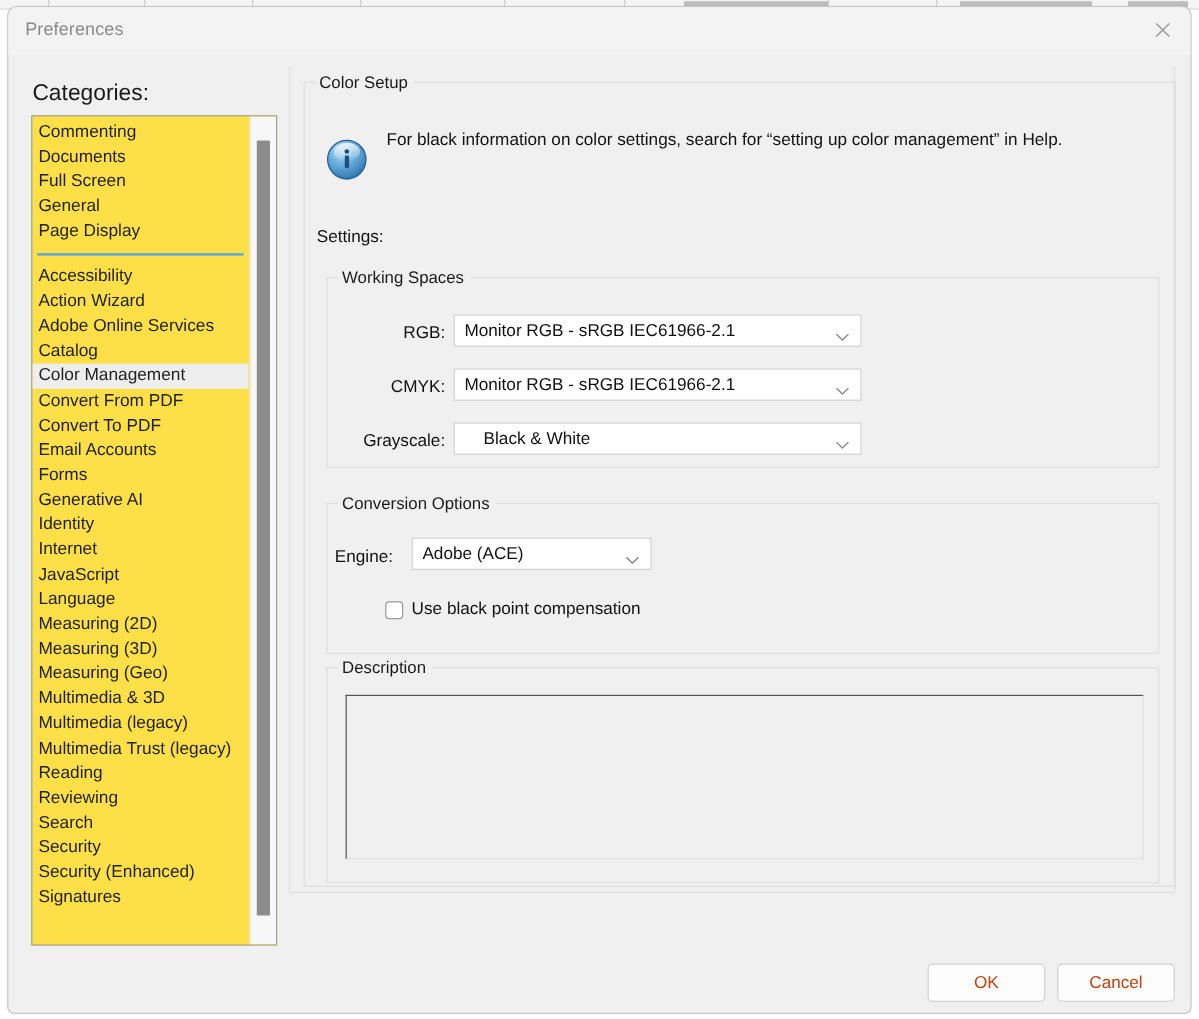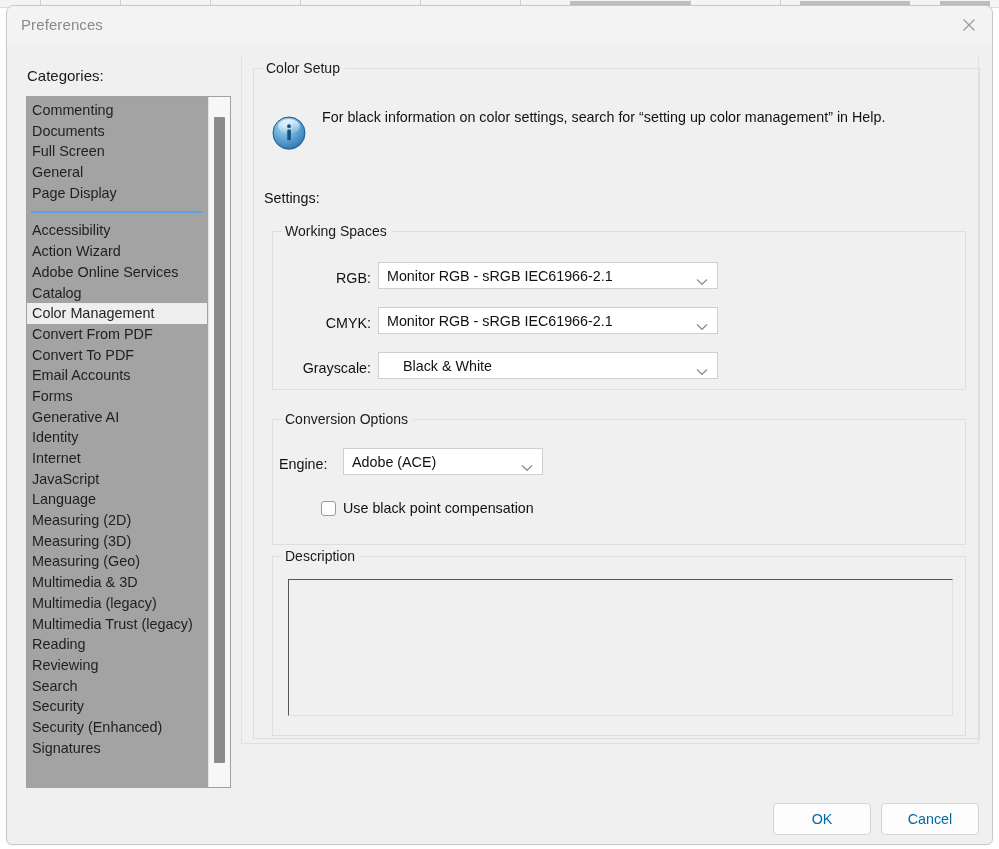--- a/index.html
+++ b/index.html
@@ -49,26 +49,26 @@
     position: absolute; right: 0px; top: 0px; width: 46px; height: 38px;
     border-radius: 0 7px 0 0;
     display: flex; align-items: center; justify-content: center;
     cursor: default;
   }
   .close-btn svg { display: block; }
 
   
   .cat-label {
     position: absolute; left: 20px; top: 61px;
-    font-size: 15px; color: #1a1a1a;
+    font-size: 19px; color: #1a1a1a;
   }
   .cat-box {
     position: absolute; left: 19px; top: 90px;
     width: 205px; height: 692px;
-    background: #a3a3a3;
+    background: #fde047;
     border: 1px solid #a0a0a0;
     overflow: hidden;
   }
   .cat-list {
     position: absolute; left: 0; top: 0; width: 180px; height: 690px;
     padding: 3px 0 0 0;
   }
   .cat-item {
     height: 20.7px; line-height: 20.7px;
     padding-left: 5px;
@@ -183,21 +183,21 @@
     border-top: 1px solid #555555;
     border-left: 1px solid #555555;
   }
 
   
   .btn {
     position: absolute; top: 797px; height: 32px; width: 98px;
     background: #fdfdfd;
     border: 1px solid #d2d2d2;
     border-radius: 4px;
-    font-size: 14.3px; color: #0369a1;
+    font-size: 14.3px; color: #c2410c;
     display: flex; align-items: center; justify-content: center;
     cursor: default;
   }
   .btn-ok { left: 766px; }
   .btn-cancel { left: 874px; }
 </style>
 </head>
 <body>
 
 <div class="bg-strip">

